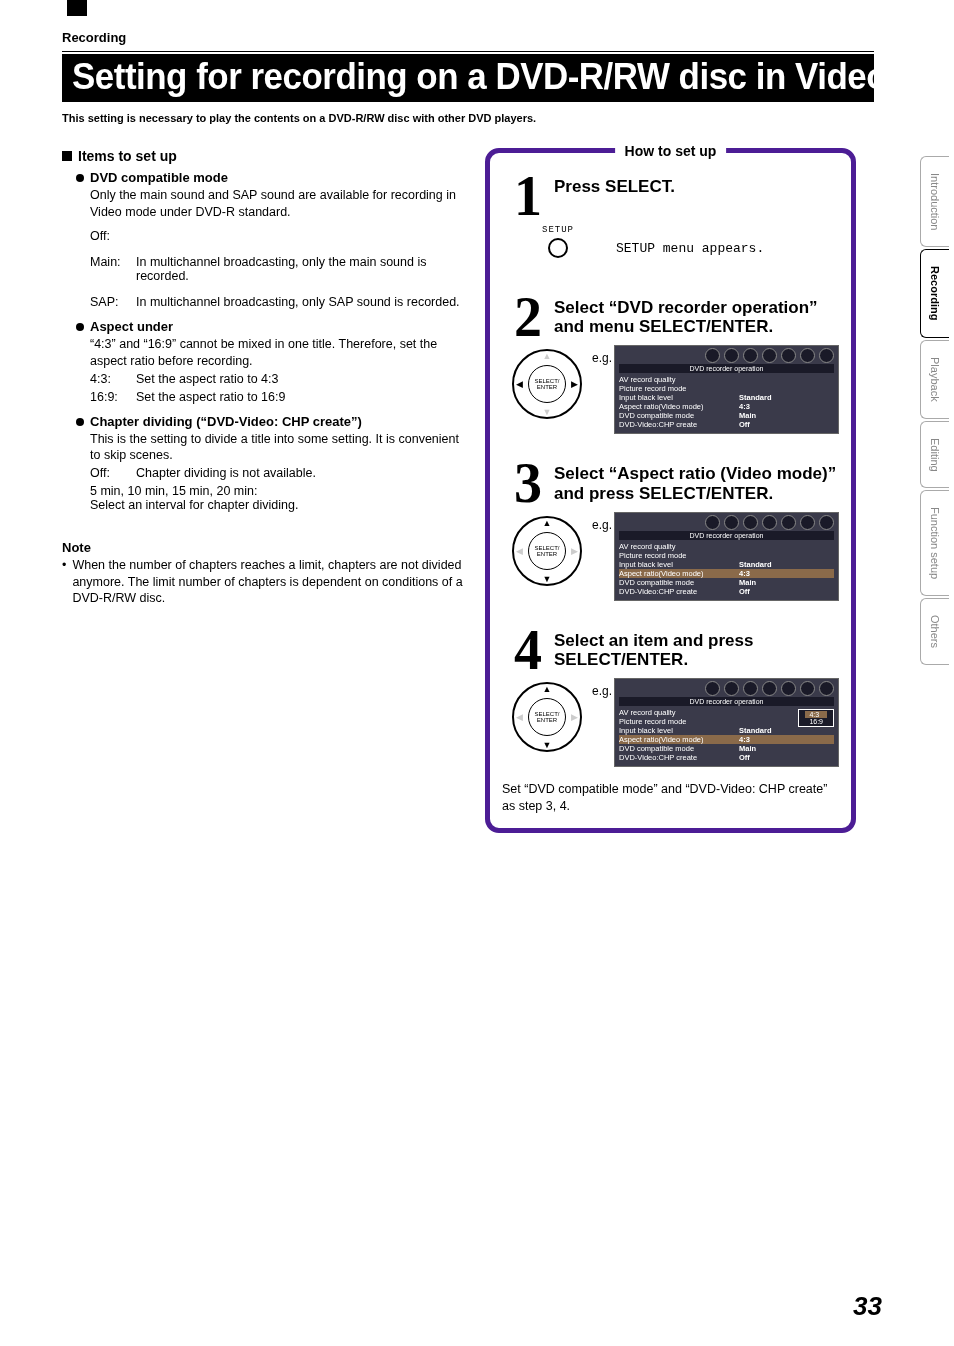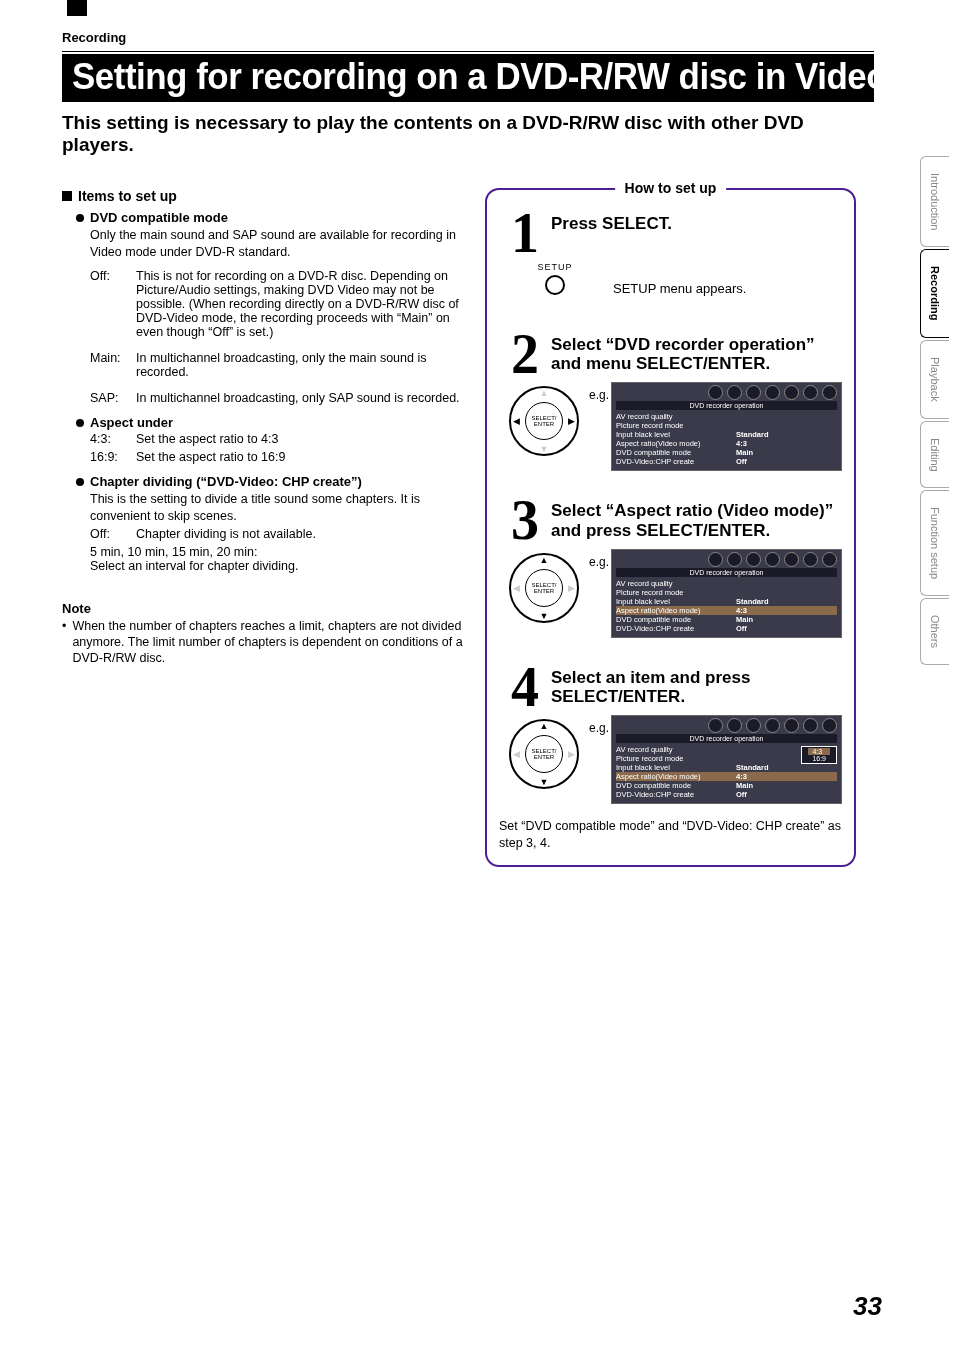--- a/index.html
+++ b/index.html
@@ -2,24 +2,24 @@
 <html><head>
 <meta charset="utf-8">
 <style>
   * { margin: 0; padding: 0; box-sizing: border-box; }
   body { font-family: Arial, Helvetica, sans-serif; font-size: 13px; color: #000; background: #fff; width: 954px; height: 1346px; position: relative; padding: 30px 80px 30px 62px; }
   .top-black-bar { position: absolute; top: 0; left: 67px; width: 20px; height: 16px; background: #000; }
   .section-label { font-weight: bold; font-size: 13px; margin-bottom: 6px; }
   .rule-thin { border: 0; border-top: 1px solid #000; margin-bottom: 2px; }
   .title-box { background: #000; color: #fff; padding: 2px 10px 4px 10px; margin-bottom: 10px; }
   .title-box h1 { font-size: 36px; font-weight: bold; letter-spacing: -0.5px; font-stretch: condensed; transform: scaleX(0.97); transform-origin: left; white-space: nowrap; }
-  .intro { font-weight: bold; font-size: 19px; margin-bottom: 32px; }
+  .intro { font-weight: bold; font-size: 11px; margin-bottom: 24px; }
   .columns { display: flex; gap: 18px; }
   .col-left { width: 405px; }
-  .col-right { width: 371px; border: 2px solid #4c1d95; border-radius: 14px; padding: 20px 12px 14px 12px; position: relative; }
+  .col-right { width: 371px; border: 5px solid #4c1d95; border-radius: 14px; padding: 20px 12px 14px 12px; position: relative; }
   .heading-row { display:flex; align-items:center; font-weight:bold; font-size:14px; margin-bottom:6px; }
   .heading-row .sq { width:10px; height:10px; background:#000; margin-right:6px; }
   .para { margin-left: 20px; margin-bottom: 14px; line-height: 1.35; font-size: 13px; }
   .bullet-row { display:flex; margin-left:14px; margin-bottom: 2px; }
   .bullet-row .dot { width:8px; height:8px; border-radius:50%; background:#000; margin-top:4px; margin-right:6px; flex-shrink:0; }
   .bullet-row .lbl { font-weight:bold; font-size:13px; }
   .sub { margin-left:28px; line-height:1.35; font-size:12.5px; margin-bottom:8px; }
   .opt-table { margin-left:28px; font-size:12.5px; margin-bottom:10px; }
   .opt-row { display:flex; margin-bottom:4px; }
   .opt-key { width:46px; flex-shrink:0; }
@@ -82,54 +82,54 @@
     </div>
 
     <div class="bullet-row">
       <span class="dot"></span>
       <span class="lbl">DVD compatible mode</span>
     </div>
     <div class="sub">Only the main sound and SAP sound are available for recording in Video mode under DVD-R standard.</div>
     <div class="opt-table">
       <div class="opt-row">
           <span class="opt-key">Off:</span>
-          <span>This is not for recording on a DVD-R disc. Depending on Picture/Audio settings, making DVD Video may not be possible. (When recording directly on a DVD-R/RW disc of DVD-Video mode, the recording proceeds with “Main” on even though “Off” is set.)</span>
         </div>
       <div style="height:8px"></div>
       <div class="opt-row">
           <span class="opt-key">Main:</span>
           <span>In multichannel broadcasting, only the main sound is recorded.</span>
         </div>
       <div style="height:8px"></div>
       <div class="opt-row">
           <span class="opt-key">SAP:</span>
           <span>In multichannel broadcasting, only SAP sound is recorded.</span>
         </div>
     </div>
 
     <div class="bullet-row">
       <span class="dot"></span>
       <span class="lbl">Aspect under</span>
     </div>
+    <div class="sub" style="margin-bottom:2px">“4:3” and “16:9” cannot be mixed in one title. Therefore, set the aspect ratio before recording.</div>
     <div class="opt-table">
       <div class="opt-row">
           <span class="opt-key">4:3:</span>
           <span>Set the aspect ratio to 4:3</span>
         </div>
       <div class="opt-row">
           <span class="opt-key">16:9:</span>
           <span>Set the aspect ratio to 16:9</span>
         </div>
     </div>
 
     <div class="bullet-row">
       <span class="dot"></span>
       <span class="lbl">Chapter dividing (“DVD-Video: CHP create”)</span>
     </div>
-    <div class="sub" style="margin-bottom:2px">This is the setting to divide a title sound some chapters. It is convenient to skip scenes.</div>
+    <div class="sub" style="margin-bottom:2px">This is the setting to divide a title into some setting. It is convenient to skip scenes.</div>
     <div class="opt-table">
       <div class="opt-row">
           <span class="opt-key">Off:</span>
           <span>Chapter dividing is not available.</span>
         </div>
       <div>5 min, 10 min, 15 min, 20 min:</div>
       <div>Select an interval for chapter dividing.</div>
     </div>
 
     <div class="note-h">Note</div>
@@ -139,21 +139,21 @@
     </div>
   </div>
 
   <div class="col-right">
     <div class="how-title">How to set up</div>
 
     <div class="step">
       <div class="step-num">1</div>
       <div class="step-txt">Press SELECT.</div>
     </div>
-    <div style="display:flex; align-items:center;">
+    <div style="display:flex; align-items:flex-start;font-family:Liberation Mono, monospace;">
       <div class="setup-btn">
         <div class="lbl">SETUP</div>
         <div class="circ"></div>
       </div>
       <div class="step-sub" style="margin-left:30px">SETUP menu appears.</div>
     </div>
     <div style="height:26px"></div>
 
     <div class="step">
       <div class="step-num">2</div>

